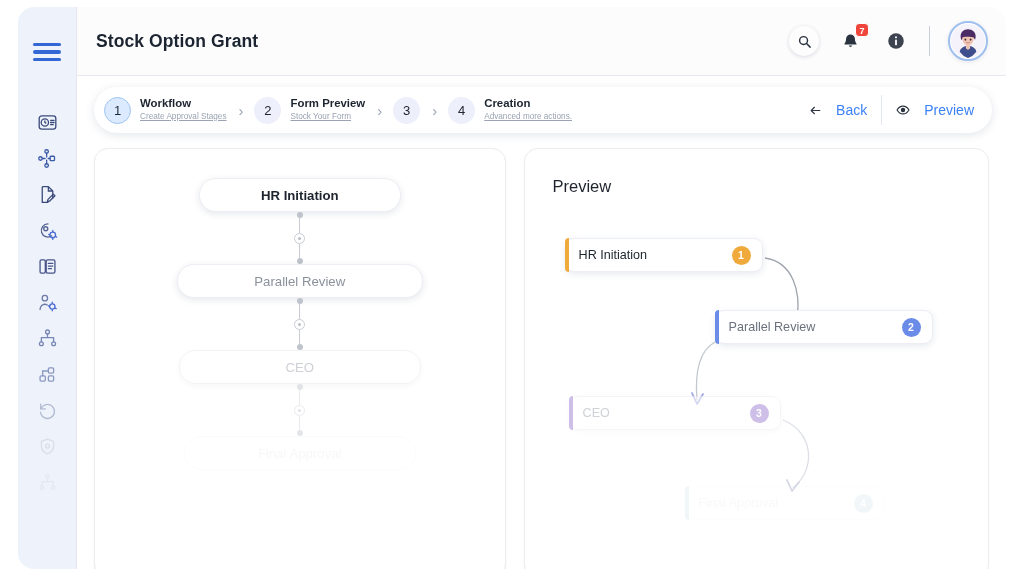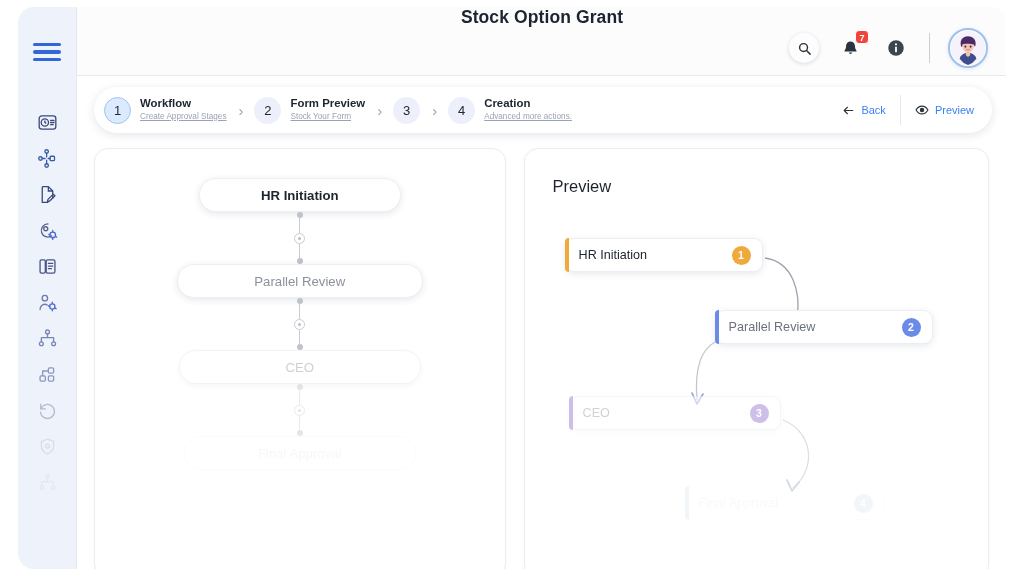--- a/index.html
+++ b/index.html
@@ -57,21 +57,20 @@
     overflow: hidden;
   }
 
   
   .topbar {
     height: 69px;
     border-bottom: 1px solid #e6e9f0;
     display: flex; align-items: center;
     padding: 0 18px 0 19px;
     background: #fcfcfd;
-    flex-direction: column;
   }
   .page-title {
     font-size: 17.5px;
     font-weight: 700;
     color: #1b2430;
     letter-spacing: .1px;
   }
   .topbar-right {
     margin-left: auto;
     display: flex; align-items: center;
@@ -136,22 +135,22 @@
   }
   .step-txt { line-height: 1.05; }
   .step-title { font-size: 11.4px; font-weight: 700; color: #1c2430; display:block; }
   .step-sub { font-size: 8.2px; color: #9aa3b2; display:block; margin-top: 2.5px; text-decoration: underline; }
   .chev {
     color: #9aa3b2; font-size: 15px; margin: 0 9px 0 10px;
     font-weight: 300; user-select:none;
   }
   .stepper-actions { margin-left: auto; display:flex; align-items:center; height: 100%; }
   .back-btn, .preview-btn {
-    display:flex; align-items:center; gap:6px;
-    font-size: 11px; color: #3b82f6; cursor:pointer;
+    display:flex; align-items:center; gap:14px;
+    font-size: 14px; color: #3b82f6; cursor:pointer;
     padding: 0 14px; height: 30px;
   }
   .preview-btn { border-left: 1px solid #e3e7ef; padding-right: 12px; }
 
   
   .panels {
     display: flex;
     gap: 18px;
     padding: 15px 17px 0 17px;
   }

